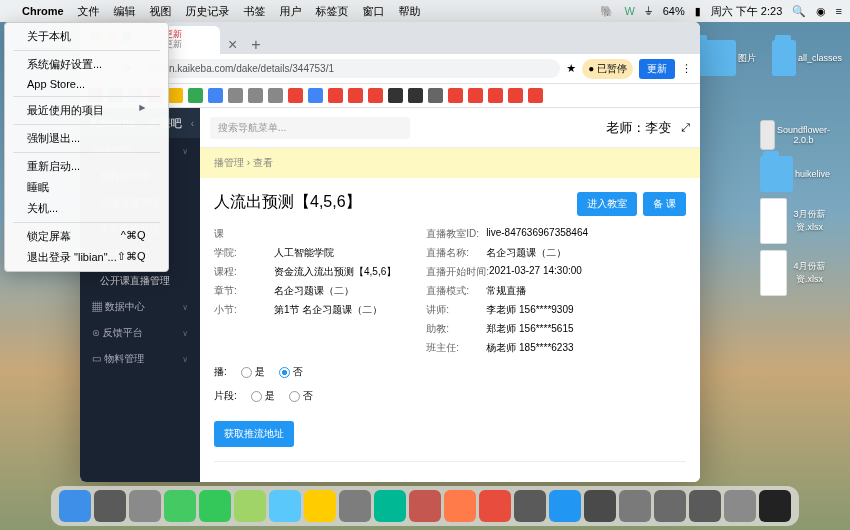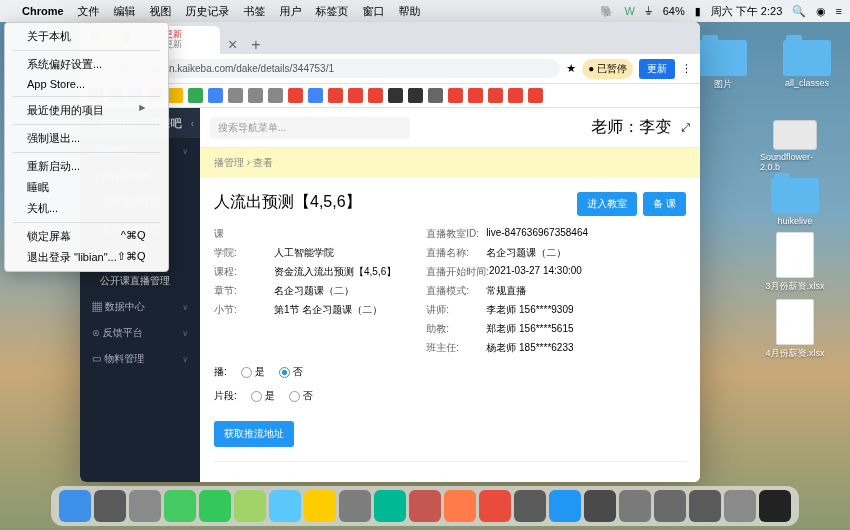--- a/index.html
+++ b/index.html
@@ -4,21 +4,21 @@
 <style>
 *{margin:0;padding:0;box-sizing:border-box;font-family:-apple-system,"PingFang SC",sans-serif}
 body{width:850px;height:530px;background:linear-gradient(180deg,#5a8ca8 0%,#7ba8c0 40%,#c8a878 70%,#8a9870 100%);position:relative;overflow:hidden}
 .menubar{height:22px;background:rgba(245,245,245,.95);display:flex;align-items:center;font-size:11px;padding:0 8px;gap:14px}
 .menubar .right{margin-left:auto;display:flex;gap:10px;align-items:center}
 .apple{font-size:13px}
 .appmenu{position:absolute;top:22px;left:4px;background:rgba(250,250,250,.98);border:1px solid #ccc;border-radius:4px;box-shadow:0 4px 20px rgba(0,0,0,.25);font-size:11px;min-width:150px;z-index:100;padding:3px 8px}
 .appmenu .mi{padding:3px 14px;display:flex;justify-content:space-between}
 .appmenu hr{border:none;border-top:1px solid #ddd;margin:3px 0}
 .desktop-icons{position:absolute;right:20px;top:40px;display:flex;flex-direction:column;gap:6px;align-items:center}
-.dicon{display:flex;flex-direction:column;align-items:center;gap:2px;color:#fff;font-size:9px;text-shadow:0 1px 2px rgba(0,0,0,.5);width:70px;text-align:left}
+.dicon{display:flex;flex-direction:row;align-items:center;gap:2px;color:#fff;font-size:9px;text-shadow:0 1px 2px rgba(0,0,0,.5);width:70px;text-align:center}
 .dfold{width:48px;height:36px;background:#5eb8ef;border-radius:3px;position:relative}
 .dfold::before{content:"";position:absolute;top:-5px;left:3px;width:16px;height:5px;background:#5eb8ef;border-radius:2px 2px 0 0}
 .ddisk{width:44px;height:30px;background:#e8e8e8;border-radius:3px;border:1px solid #ccc}
 .dfile{width:38px;height:46px;background:#fff;border-radius:2px;border:1px solid #ddd}
 .drow{position:absolute;right:8px;top:40px;display:flex;gap:14px}
 .chrome{position:absolute;top:22px;left:80px;width:620px;height:460px;background:#fff;border-radius:6px;box-shadow:0 8px 40px rgba(0,0,0,.3);overflow:hidden;display:flex;flex-direction:column}
 .tabbar{height:32px;background:#dee1e6;display:flex;align-items:flex-end;padding-left:60px;position:relative}
 .wbtns{position:absolute;left:10px;top:10px;display:flex;gap:6px}
 .wbtn{width:10px;height:10px;border-radius:50%}
 .tab{background:#fff;height:28px;border-radius:6px 6px 0 0;padding:4px 10px;font-size:9px;display:flex;flex-direction:column;justify-content:center;min-width:80px;line-height:1.1}
@@ -233,21 +233,21 @@
           <span class="chev">∨</span>
         </div>
    <div class="navitem">
           <span>▭ <span>物料管理</span></span>
           <span class="chev">∨</span>
         </div>
   </div>
   <div class="main">
    <div class="topbar">
     <div class="search">搜索导航菜单...</div>
-    <div style="margin-left:auto;font-size:16px">老师：李变</div>
+    <div style="margin-left:auto;font-size:13px">老师：李变</div>
     <span>⤢</span>
    </div>
    <div class="crumb">
     <span>播管理</span> › <span>查看</span>
    </div>
    <div class="content">
     <div class="actions">
      <span class="btn">进入教室</span>
      <span class="btn">备 课</span>
     </div>

